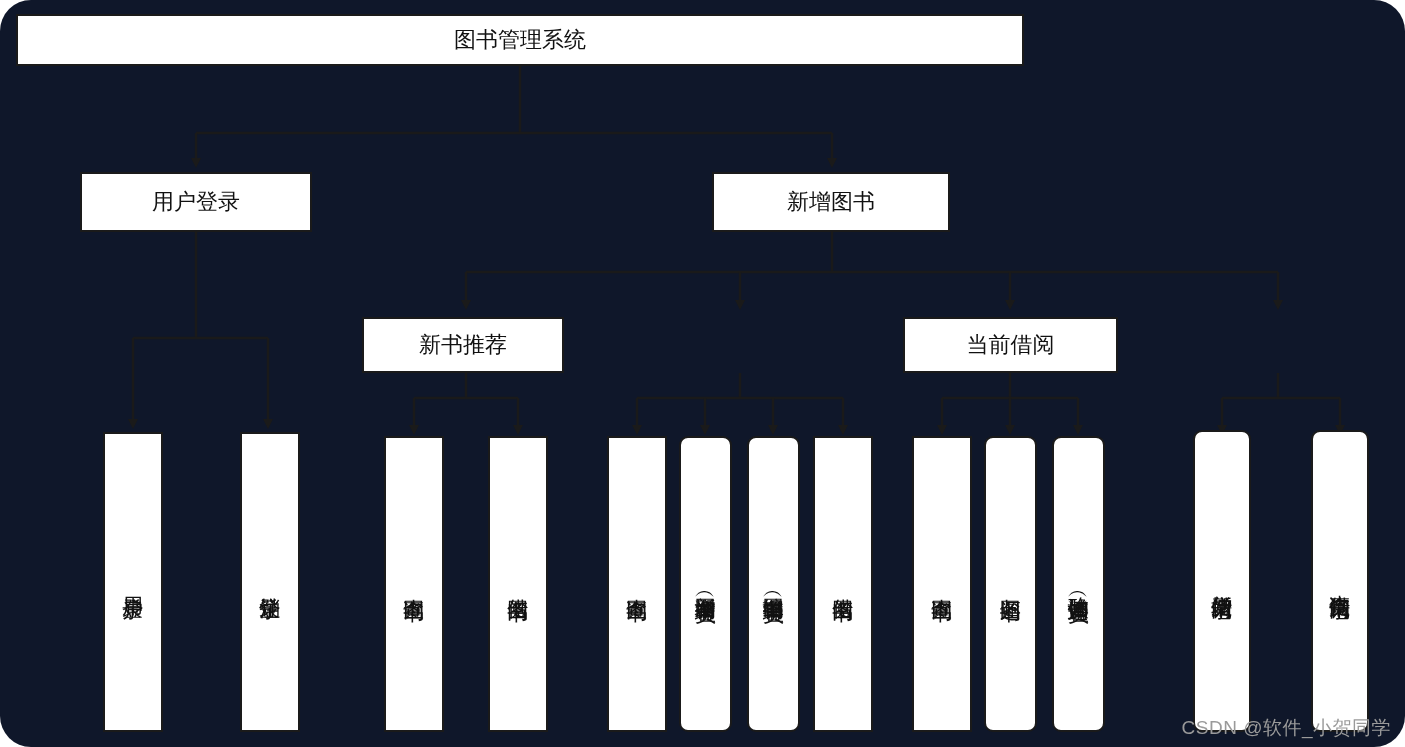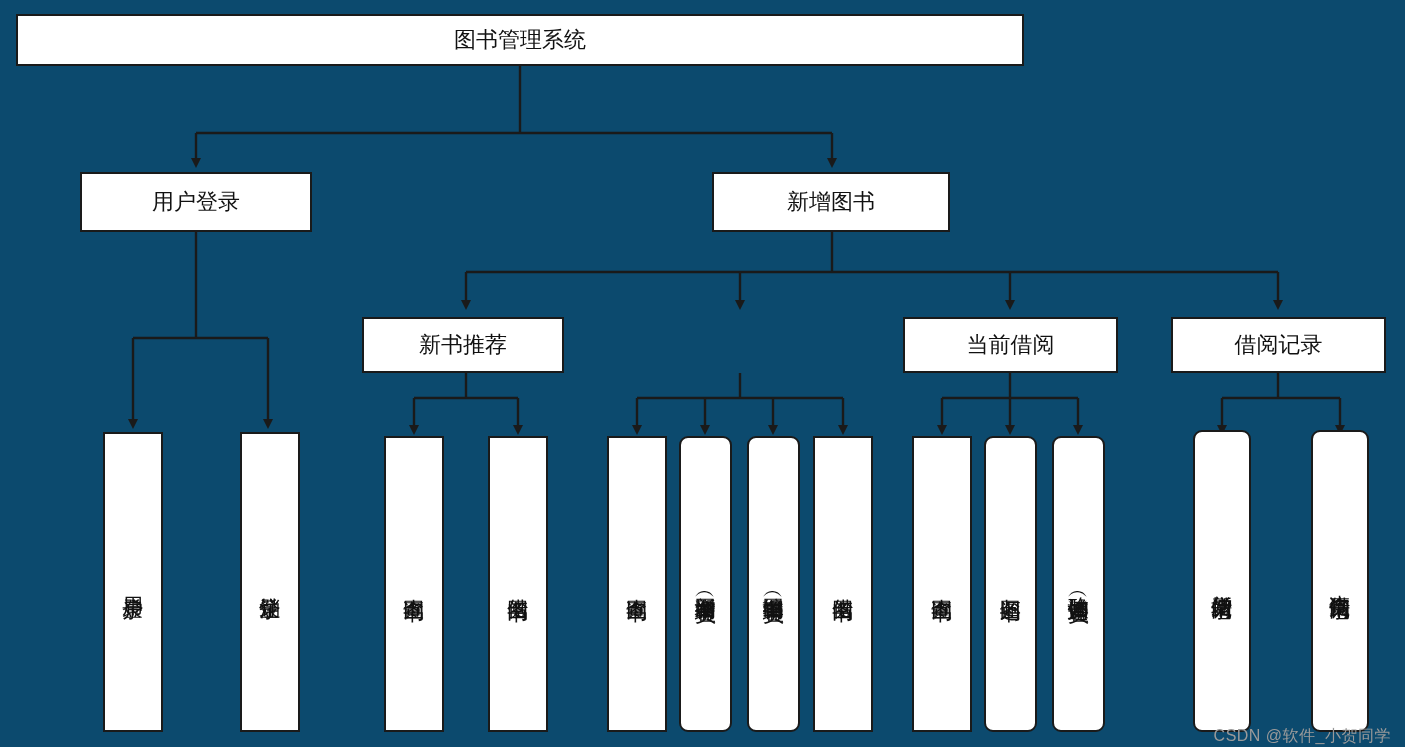--- a/index.html
+++ b/index.html
@@ -9,21 +9,22 @@
   }
   body {
     font-family: "Liberation Sans", "DejaVu Sans", sans-serif;
     color: #000000;
   }
   #canvas {
     position: relative;
     width: 1405px;
     height: 747px;
     overflow: hidden;
-    background: #0c4a6e;
+    background: #0f172a;
+    border-radius: 31px;
   }
   svg.wires {
     position: absolute;
     left: 0;
     top: 0;
     width: 1405px;
     height: 747px;
     pointer-events: none;
   }
   .node {
@@ -59,22 +60,22 @@
     white-space: normal;
     text-align: center;
     color: #111111;
   }
   .leaf.sq {
     border-radius: 0;
   }
   .watermark {
     position: absolute;
     right: 14px;
-    bottom: 0;
-    font-size: 16px;
+    bottom: 6px;
+    font-size: 19px;
     color: #9a9a9a;
     letter-spacing: 0.5px;
     text-align: right;
   }
 </style>
 </head>
 <body>
 
 <div id="canvas">
 
@@ -138,23 +139,20 @@
   <div class="node" style="left:712px; top:172px; width:238px; height:60px;">
     <span>新增图书</span>
   </div>
 
   <div class="node" style="left:362px; top:317px; width:202px; height:56px;">
     <span>新书推荐</span>
   </div>
   <div class="node" style="left:903px; top:317px; width:215px; height:56px;">
     <span>当前借阅</span>
   </div>
-  <div class="node" style="left:1171px; top:317px; width:215px; height:56px;">
-    <span>借阅记录</span>
-  </div>
 
   <div class="leaf sq" style="left:103px; top:432px; width:60px; height:300px;">
     <span class="vtext">用户登录</span>
   </div>
   <div class="leaf sq" style="left:240px; top:432px; width:60px; height:300px;">
     <span class="vtext">注销登录</span>
   </div>
 
   <div class="leaf sq" style="left:384px; top:436px; width:60px; height:296px;">
     <span class="vtext">查询图书</span>

